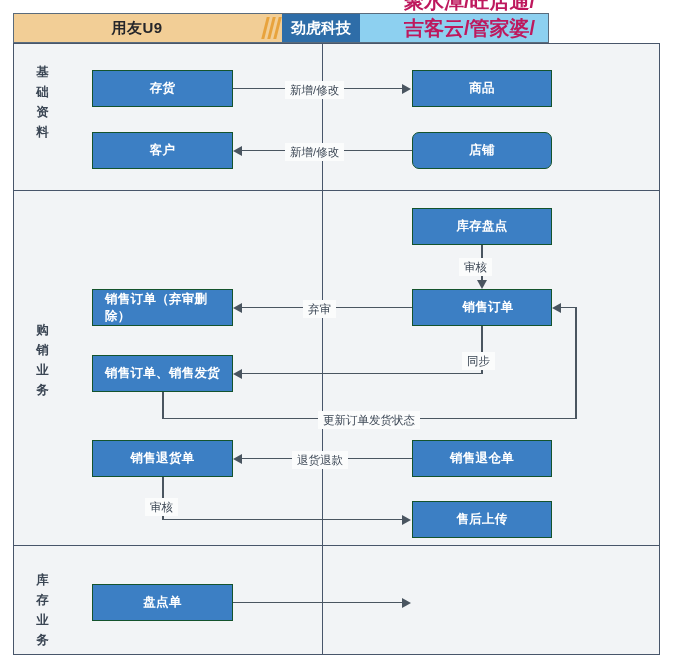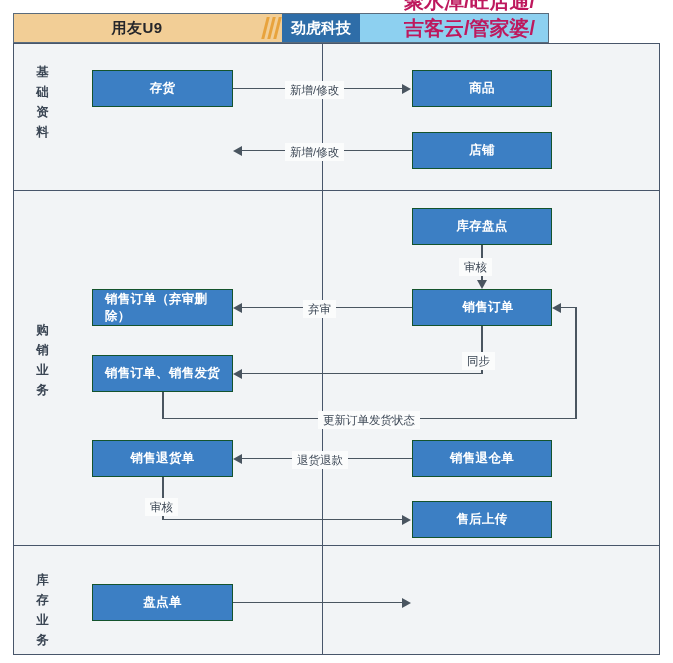--- a/index.html
+++ b/index.html
@@ -140,21 +140,22 @@
 销
 业
 务</div>
   <div class="sec-label" style="left: 30px; top: 570px; white-space: pre;">库
 存
 业
 务</div>
 
   <div class="node left" style="top:70px;">存货</div>
   <div class="node right" style="top:70px;">商品</div>
-  <div class="node right" style="top:132px;">店铺</div>
+  <div class="node left" style="top:132px;">客户</div>
+  <div class="node right" style="top:132px;border-radius:7px;">店铺</div>
 
   <div class="ln lnh" style="left:233px;top:87.5px;width:170px;"></div>
   <div class="arrow r" style="left:402px;top:83.5px;"></div>
   <div class="elbl" style="left:285px;top:81px;">新增/修改</div>
 
   <div class="ln lnh" style="left:242px;top:149.5px;width:170px;"></div>
   <div class="arrow l" style="left:233px;top:145.5px;"></div>
   <div class="elbl" style="left:285px;top:143px;">新增/修改</div>
 
   <div class="node right" style="top:208px;">库存盘点</div>

